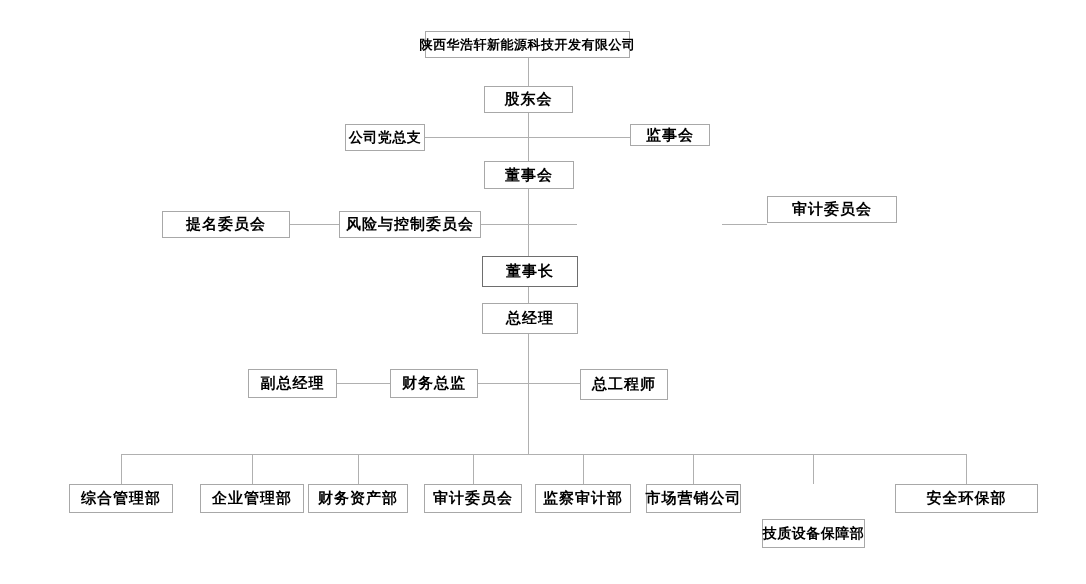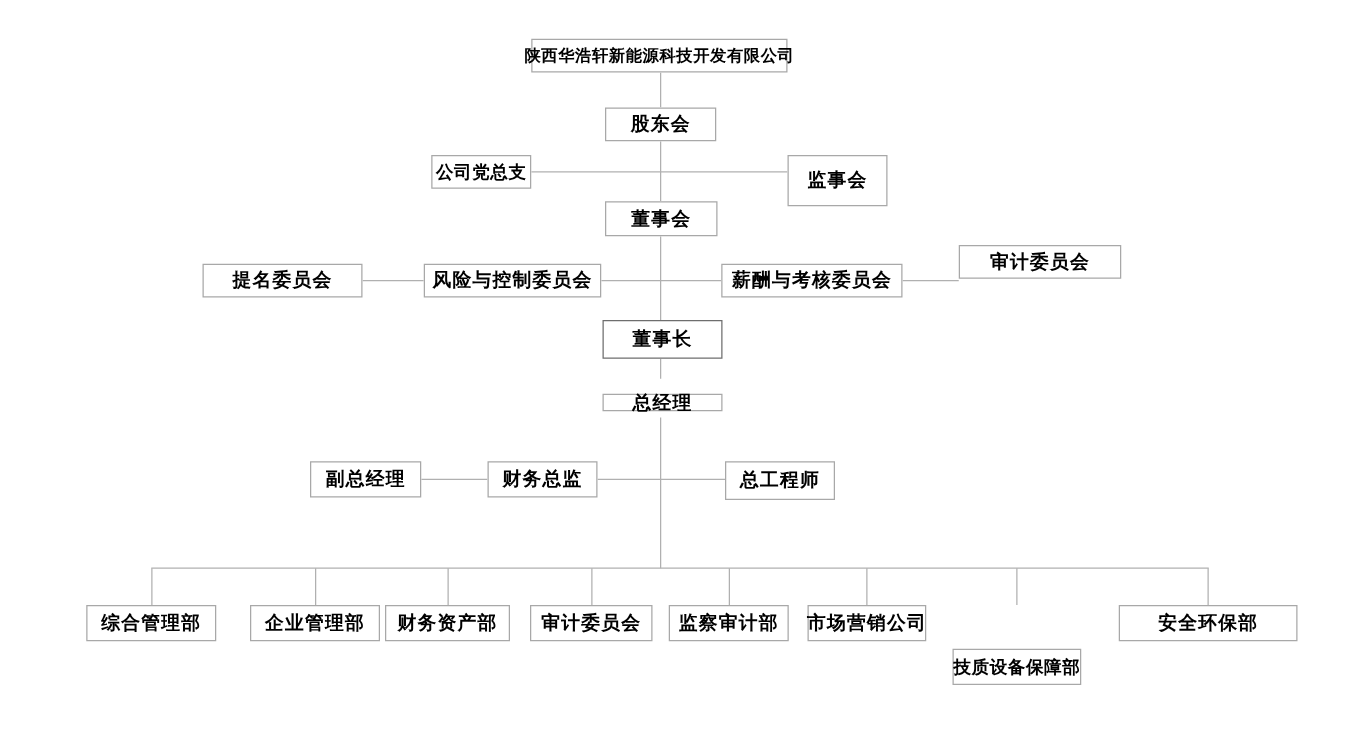--- a/index.html
+++ b/index.html
@@ -25,28 +25,28 @@
     border:1px solid var(--border);
     background:var(--bg);
     color:var(--text);
     display:flex;align-items:center;justify-content:center;
     font-size:15px;font-weight:bold;letter-spacing:1px;
     white-space:nowrap;
   }
   .n-company{left:425px;top:31px;width:205px;height:27px;font-size:13px;letter-spacing:0.5px;}
   .n-shareholders{left:484px;top:86px;width:89px;height:27px;}
   .n-party{left:345px;top:124px;width:80px;height:27px;font-size:14px;letter-spacing:0.5px;}
-  .n-supervisory{left:630px;top:124px;width:80px;height:41px;}
+  .n-supervisory{left:630px;top:124px;width:80px;height:22px;}
   .n-board{left:484px;top:161px;width:90px;height:28px;}
   .n-nomination{left:162px;top:211px;width:128px;height:27px;}
   .n-risk{left:339px;top:211px;width:142px;height:27px;}
   .n-remuneration{left:577px;top:211px;width:145px;height:27px;}
   .n-auditcom{left:767px;top:196px;width:130px;height:27px;}
   .n-chairman{left:482px;top:256px;width:96px;height:31px;border-color:var(--border-em);}
-  .n-gm{left:482px;top:303px;width:96px;height:14px;margin-top:12px;}
+  .n-gm{left:482px;top:303px;width:96px;height:31px;}
   .n-deputy{left:248px;top:369px;width:89px;height:29px;}
   .n-cfo{left:390px;top:369px;width:88px;height:29px;}
   .n-chiefeng{left:580px;top:369px;width:88px;height:31px;}
   .n-d1{left:69px;top:484px;width:104px;height:29px;}
   .n-d2{left:200px;top:484px;width:104px;height:29px;}
   .n-d3{left:308px;top:484px;width:100px;height:29px;}
   .n-d4{left:424px;top:484px;width:98px;height:29px;}
   .n-d5{left:535px;top:484px;width:96px;height:29px;}
   .n-d6{left:646px;top:484px;width:95px;height:29px;}
   .n-d7{left:762px;top:484px;width:103px;height:29px;font-size:14px;letter-spacing:0.5px;margin-top:35px;}
@@ -86,21 +86,20 @@
     <line x1="966.5" y1="454.5" x2="966.5" y2="484"></line>
   </svg>
 
   <div class="node n-company">陕西华浩轩新能源科技开发有限公司</div>
   <div class="node n-shareholders">股东会</div>
   <div class="node n-party">公司党总支</div>
   <div class="node n-supervisory">监事会</div>
   <div class="node n-board">董事会</div>
   <div class="node n-nomination">提名委员会</div>
   <div class="node n-risk">风险与控制委员会</div>
-  <div class="node n-remuneration">薪酬与考核委员会</div>
   <div class="node n-auditcom">审计委员会</div>
   <div class="node n-chairman">董事长</div>
   <div class="node n-gm">总经理</div>
   <div class="node n-deputy">副总经理</div>
   <div class="node n-cfo">财务总监</div>
   <div class="node n-chiefeng">总工程师</div>
   <div class="node n-d1">综合管理部</div>
   <div class="node n-d2">企业管理部</div>
   <div class="node n-d3">财务资产部</div>
   <div class="node n-d4">审计委员会</div>

